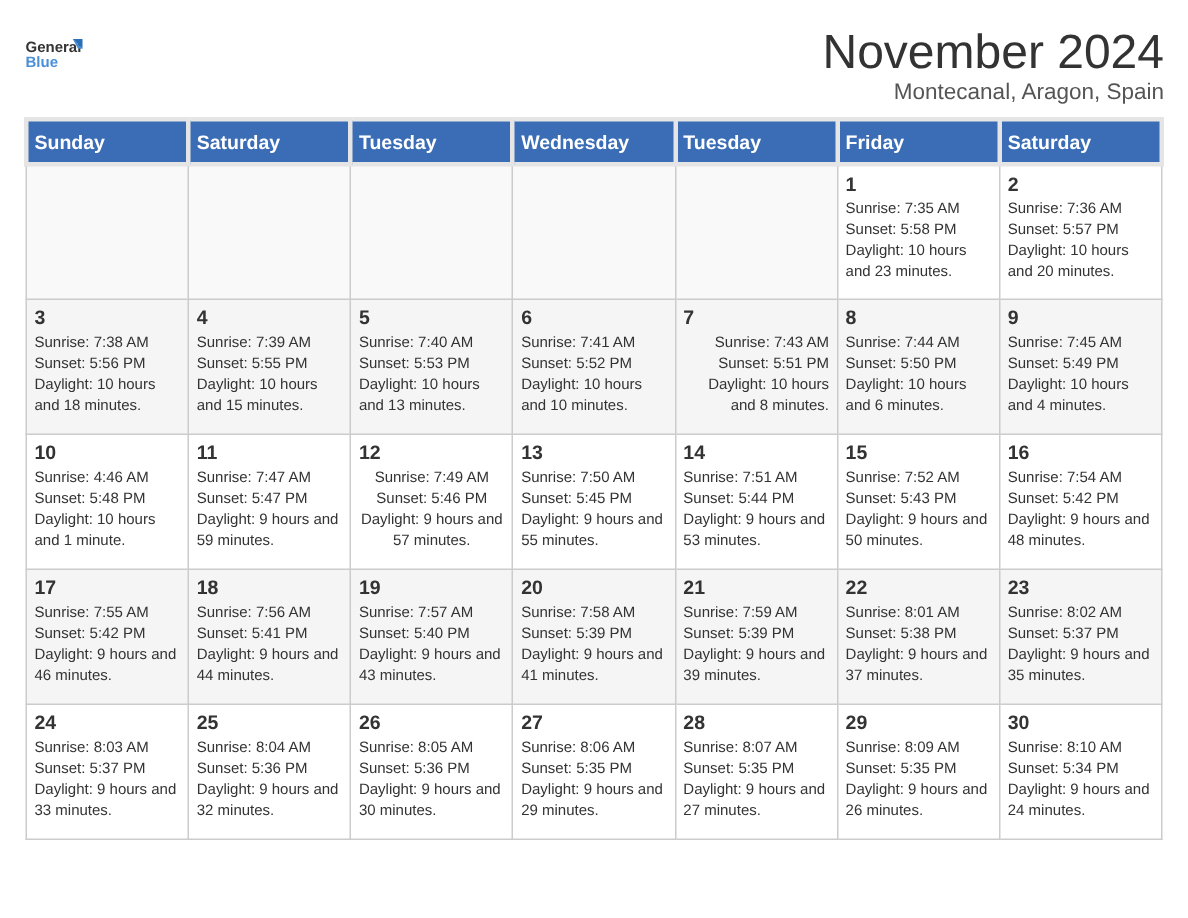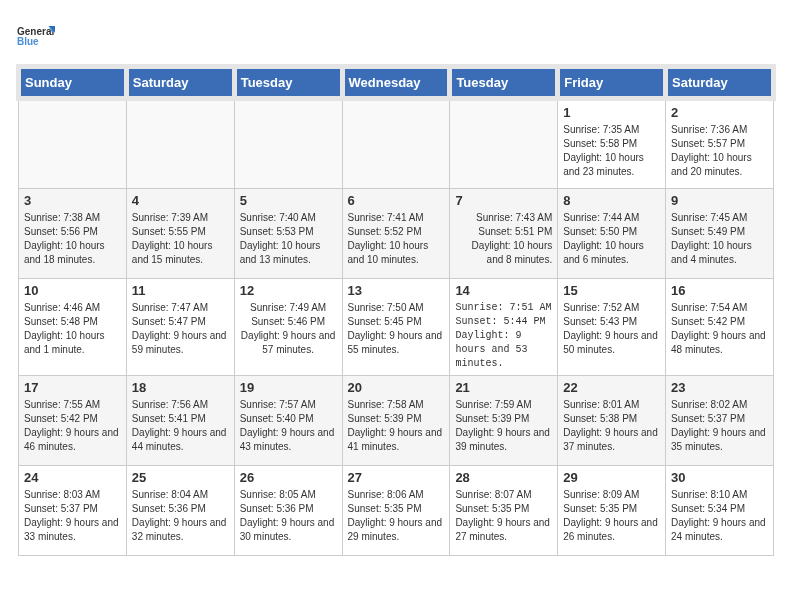--- a/index.html
+++ b/index.html
@@ -40,21 +40,21 @@
     }
     thead tr {
       background: #3a6db5;
       color: #fff;
     }
     thead th {
       padding: 6px 4px;
       font-size: 13px;
       font-weight: bold;
       text-align: left;
-      border: 5px solid #e5e5e5;
+      border: 3px solid #e5e5e5;
     }
     tbody tr {
       vertical-align: top;
     }
     tbody td {
       border: 1px solid #ccc;
       padding: 4px 5px;
       font-size: 10.5px;
       color: #333;
       height: 90px;
@@ -84,20 +84,22 @@
 <div class="header-area">
   <div class="logo" style="width: 90px;">
     <svg width="40" height="40" viewBox="0 0 80 50">
       <text x="2" y="22" font-size="20" font-weight="bold" font-family="Arial" fill="#333">General</text>
       <text x="2" y="42" font-size="20" font-weight="bold" font-family="Arial" fill="#4a90d9">Blue</text>
       <polygon points="65,5 78,18 72,18" fill="#4a90d9"></polygon>
       <polygon points="65,5 78,5 78,18" fill="#2a70b9"></polygon>
     </svg>
   </div>
   <div class="title-area">
+    <div class="month-title">November 2024</div>
+    <div class="location">Montecanal, Aragon, Spain</div>
   </div>
 </div>
 
 <table>
   <thead>
     <tr>
 
     <th>Sunday</th>
         <th>Saturday</th>
         <th>Tuesday</th>
@@ -191,21 +193,21 @@
 Daylight: 9 hours and 57 minutes.</div>
         </td>
         <td>
           <span class="day-number">13</span>
           <div class="day-info" style="white-space: pre-line;">Sunrise: 7:50 AM
 Sunset: 5:45 PM
 Daylight: 9 hours and 55 minutes.</div>
         </td>
         <td>
           <span class="day-number">14</span>
-          <div class="day-info" style="white-space: pre-line; font-family: Liberation Mono, monospace;">Sunrise: 7:51 AM
+          <div class="day-info" style="white-space: pre-line;">Sunrise: 7:51 AM
 Sunset: 5:44 PM
 Daylight: 9 hours and 53 minutes.</div>
         </td>
         <td>
           <span class="day-number">15</span>
           <div class="day-info" style="white-space: pre-line;">Sunrise: 7:52 AM
 Sunset: 5:43 PM
 Daylight: 9 hours and 50 minutes.</div>
         </td>
         <td>

